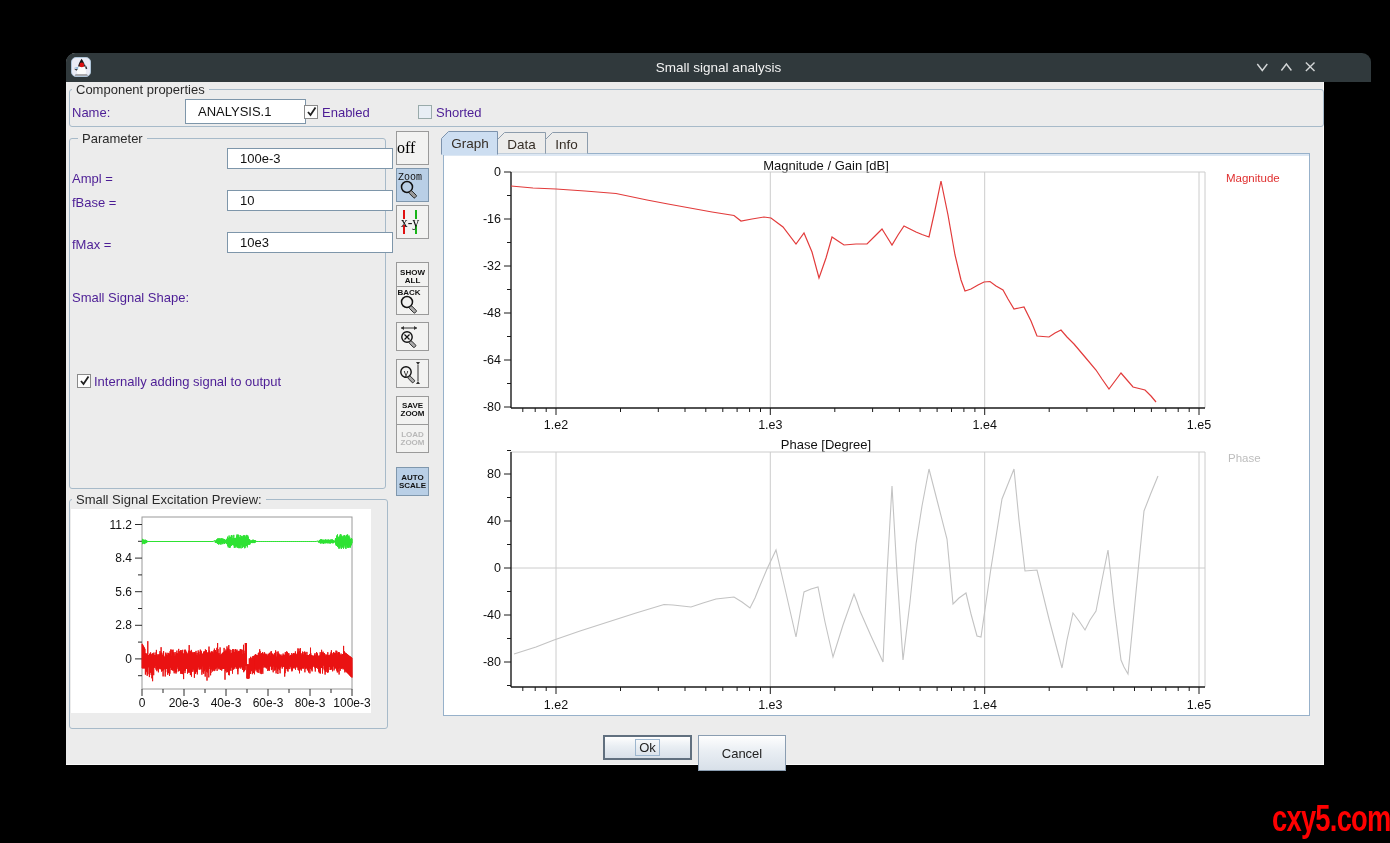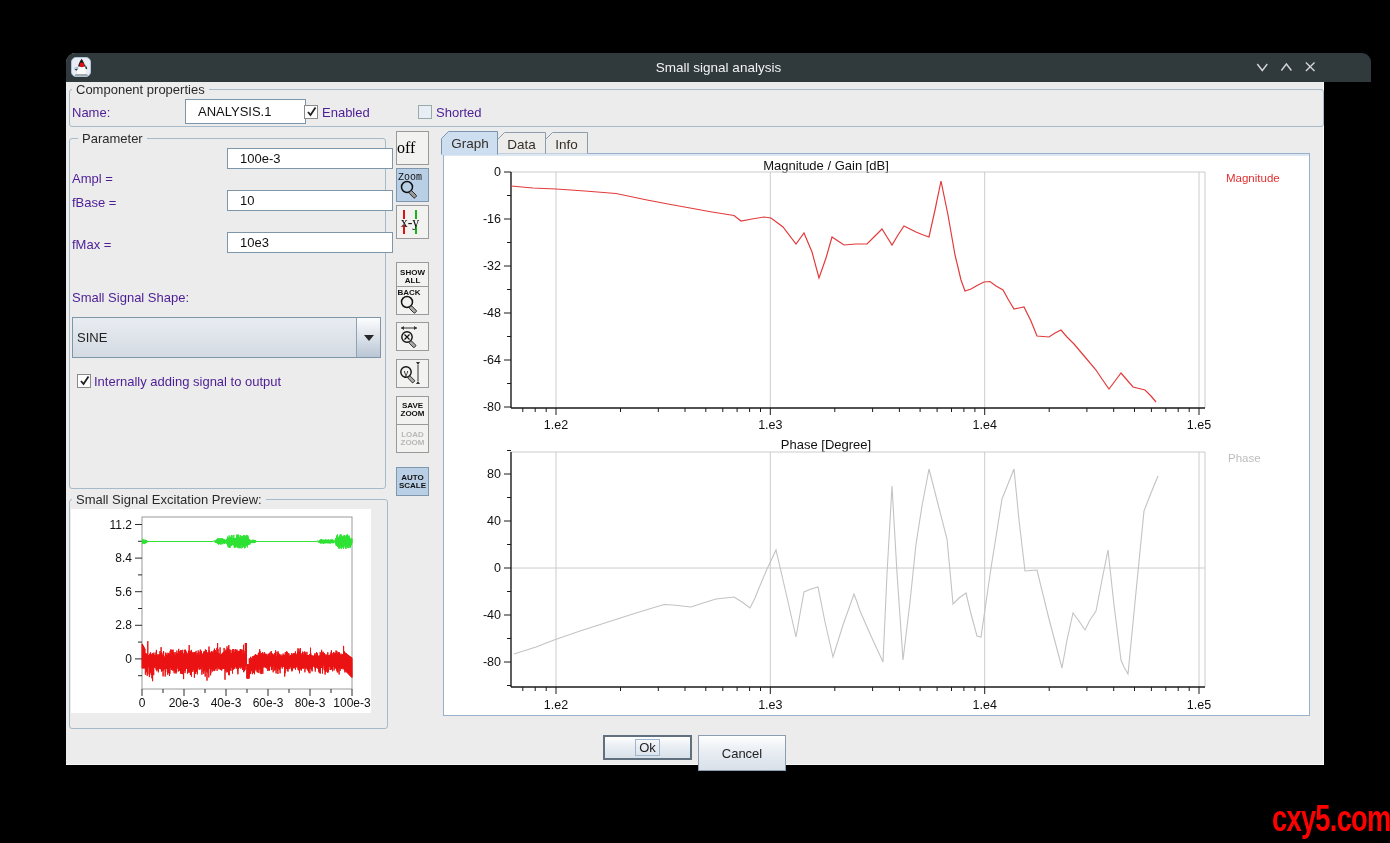--- a/index.html
+++ b/index.html
@@ -61,30 +61,20 @@
 <div class="lbl" style="left:370px;top:52px;">Shorted</div>
 <fieldset style="left:3px;top:85px;width:315px;height:349px;"></fieldset>
 <div class="fleg" style="left:12px;top:78px;">Parameter</div>
 <div class="lbl" style="left:6px;top:118px;">Ampl =</div>
 <div class="tf" style="left:161px;top:95px;width:152px;height:19px;">100e-3</div>
 <div class="lbl" style="left:6px;top:142px;">fBase =</div>
 <div class="tf" style="left:161px;top:137px;width:152px;height:19px;">10</div>
 <div class="lbl" style="left:6px;top:184px;">fMax =</div>
 <div class="tf" style="left:161px;top:179px;width:152px;height:19px;">10e3</div>
 <div class="lbl" style="left:6px;top:237px;">Small Signal Shape:</div>
-<div class="abs" style="left:6px;top:264px;width:309px;height:41px;box-sizing:border-box;
- border:1px solid #7e96aa;background:linear-gradient(#e9edf2,#d3dae2);">
- <div class="abs" style="left:4px;top:0;height:100%;display:flex;align-items:center;font-size:13px;color:#222;">SINE</div>
- <div class="abs" style="right:0;top:0;width:23px;height:100%;border-left:1px solid #8ea2b5;
-   background:linear-gradient(#fdfdfe,#b9c6d4);display:flex;align-items:center;justify-content:center;">
-  <svg width="12" height="8" viewBox="0 0 12 8">
-          <path d="M1 1 L11 1 L6 7 Z" fill="#262626"></path>
-        </svg>
-      </div>
-</div>
 <div class="cb" style="left:11px;top:321px;">
  <svg width="14" height="14" viewBox="0 0 14 14">
         <path d="M3 7 L5.5 10 L10.5 2.5" stroke="#202020" stroke-width="1.8" fill="none"></path>
       </svg>
     </div>
 <div class="lbl" style="left:28px;top:321px;">Internally adding signal to output</div>
 <fieldset style="left:3px;top:446px;width:317px;height:228px;"></fieldset>
 <div class="fleg" style="left:6px;top:439px;">Small Signal Excitation Preview:</div>
 <div class="abs" style="left:5px;top:456px;width:300px;height:204px;background:#fff;"></div>
 <svg class="abs" style="left:5px;top:456px;" width="300" height="204" viewBox="71 509 300 204">

